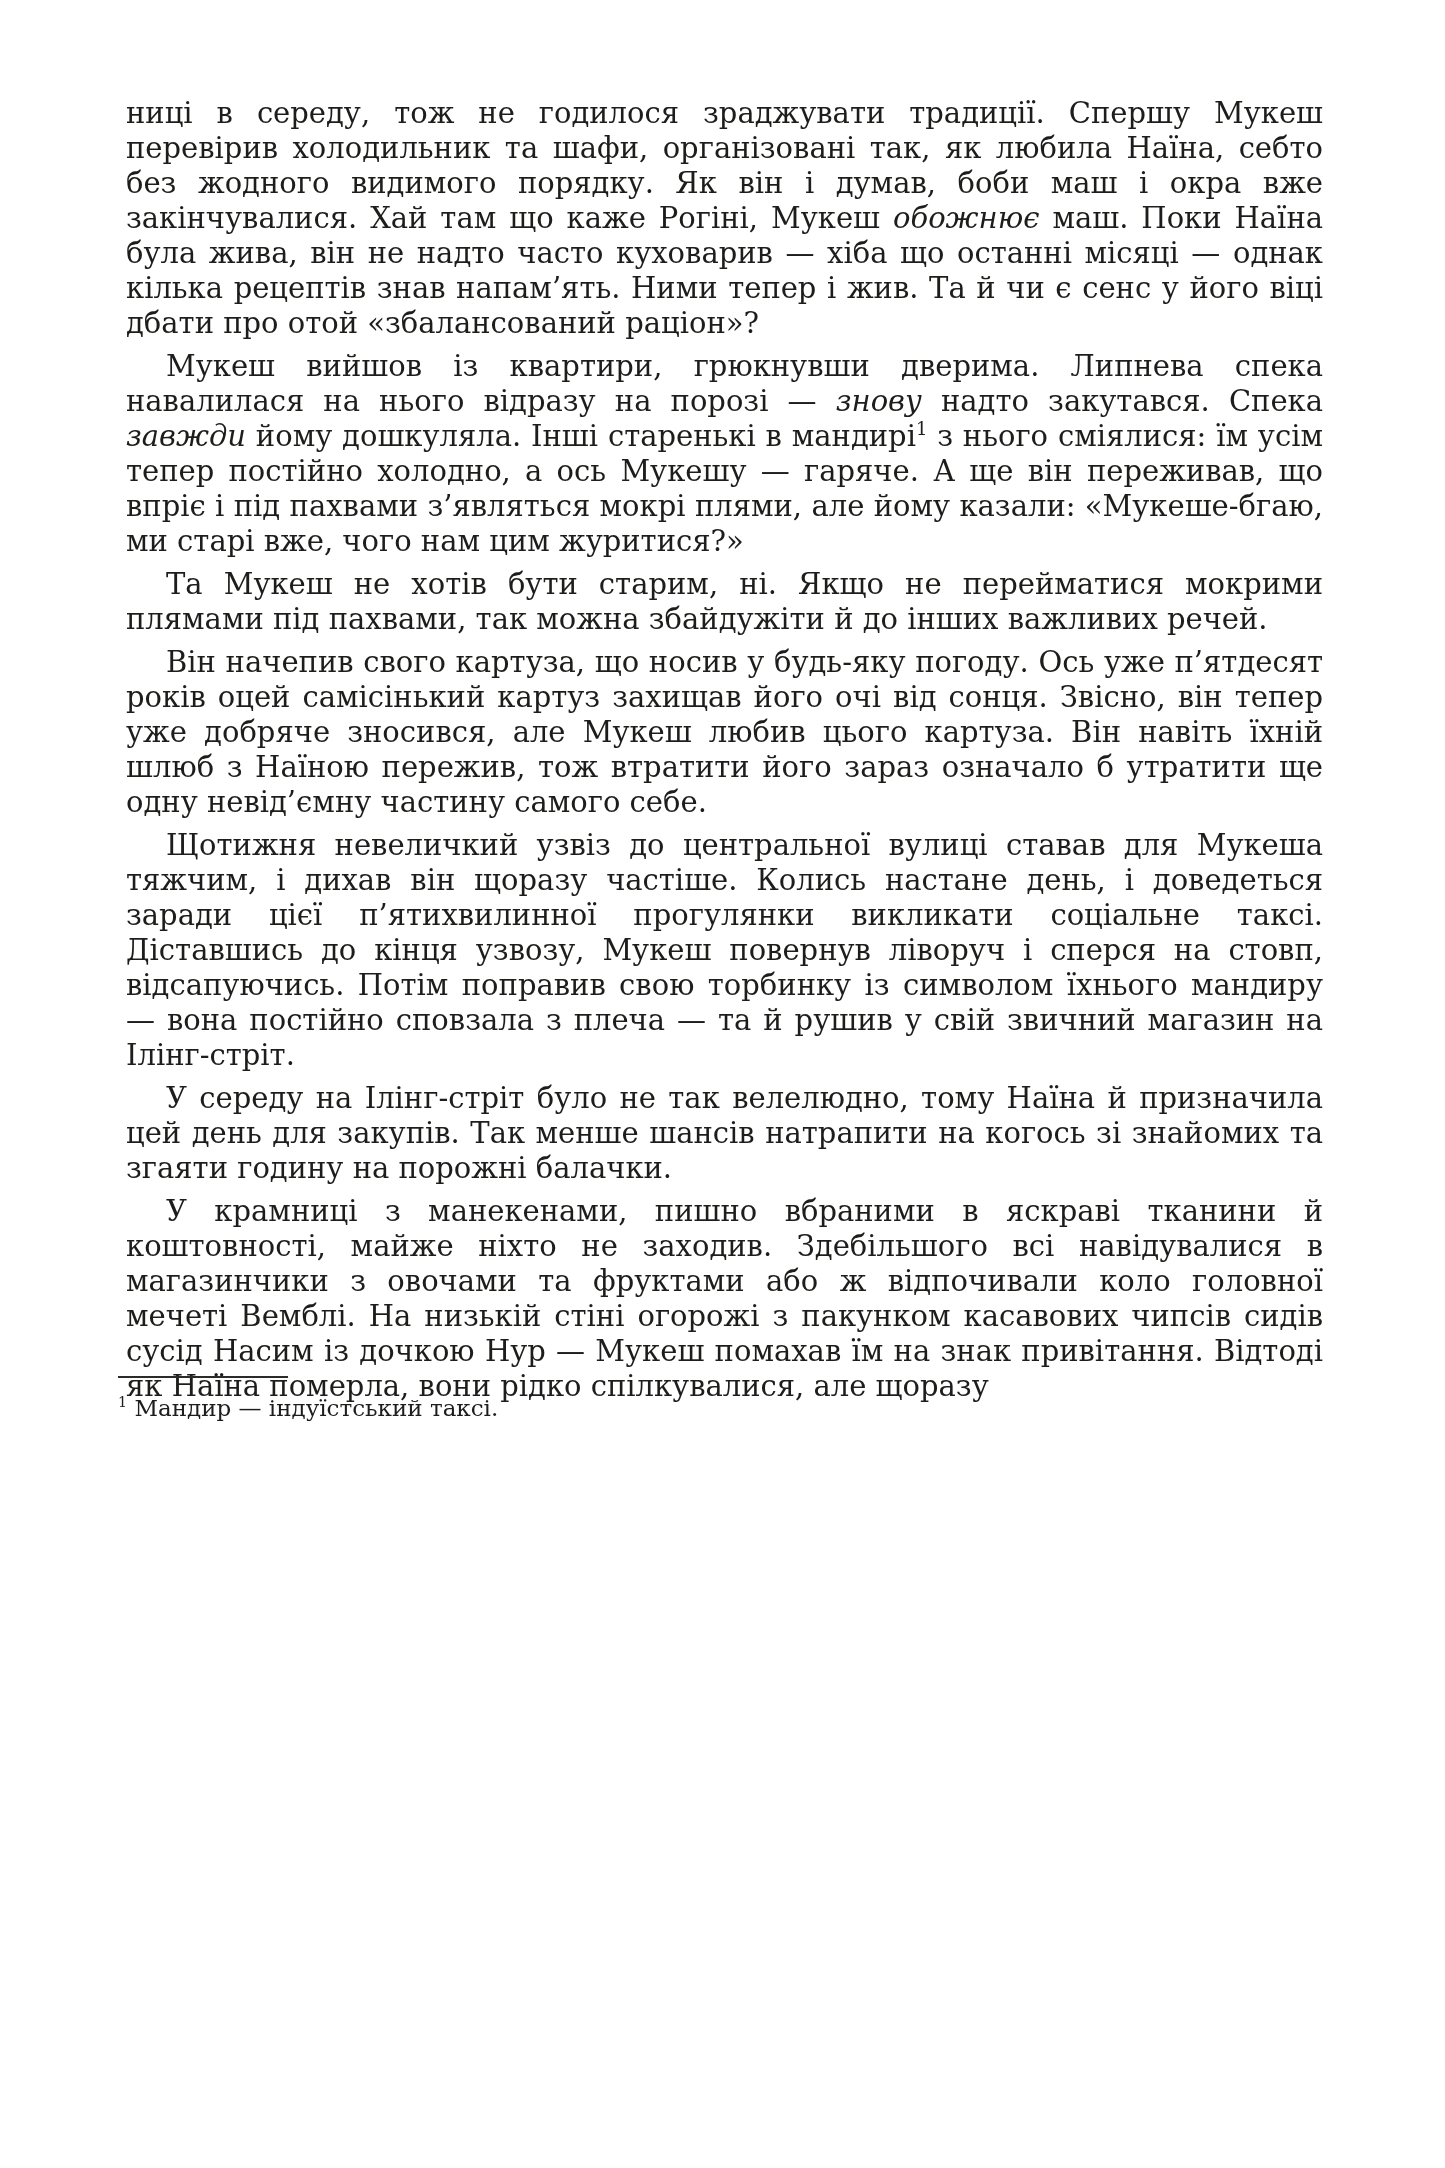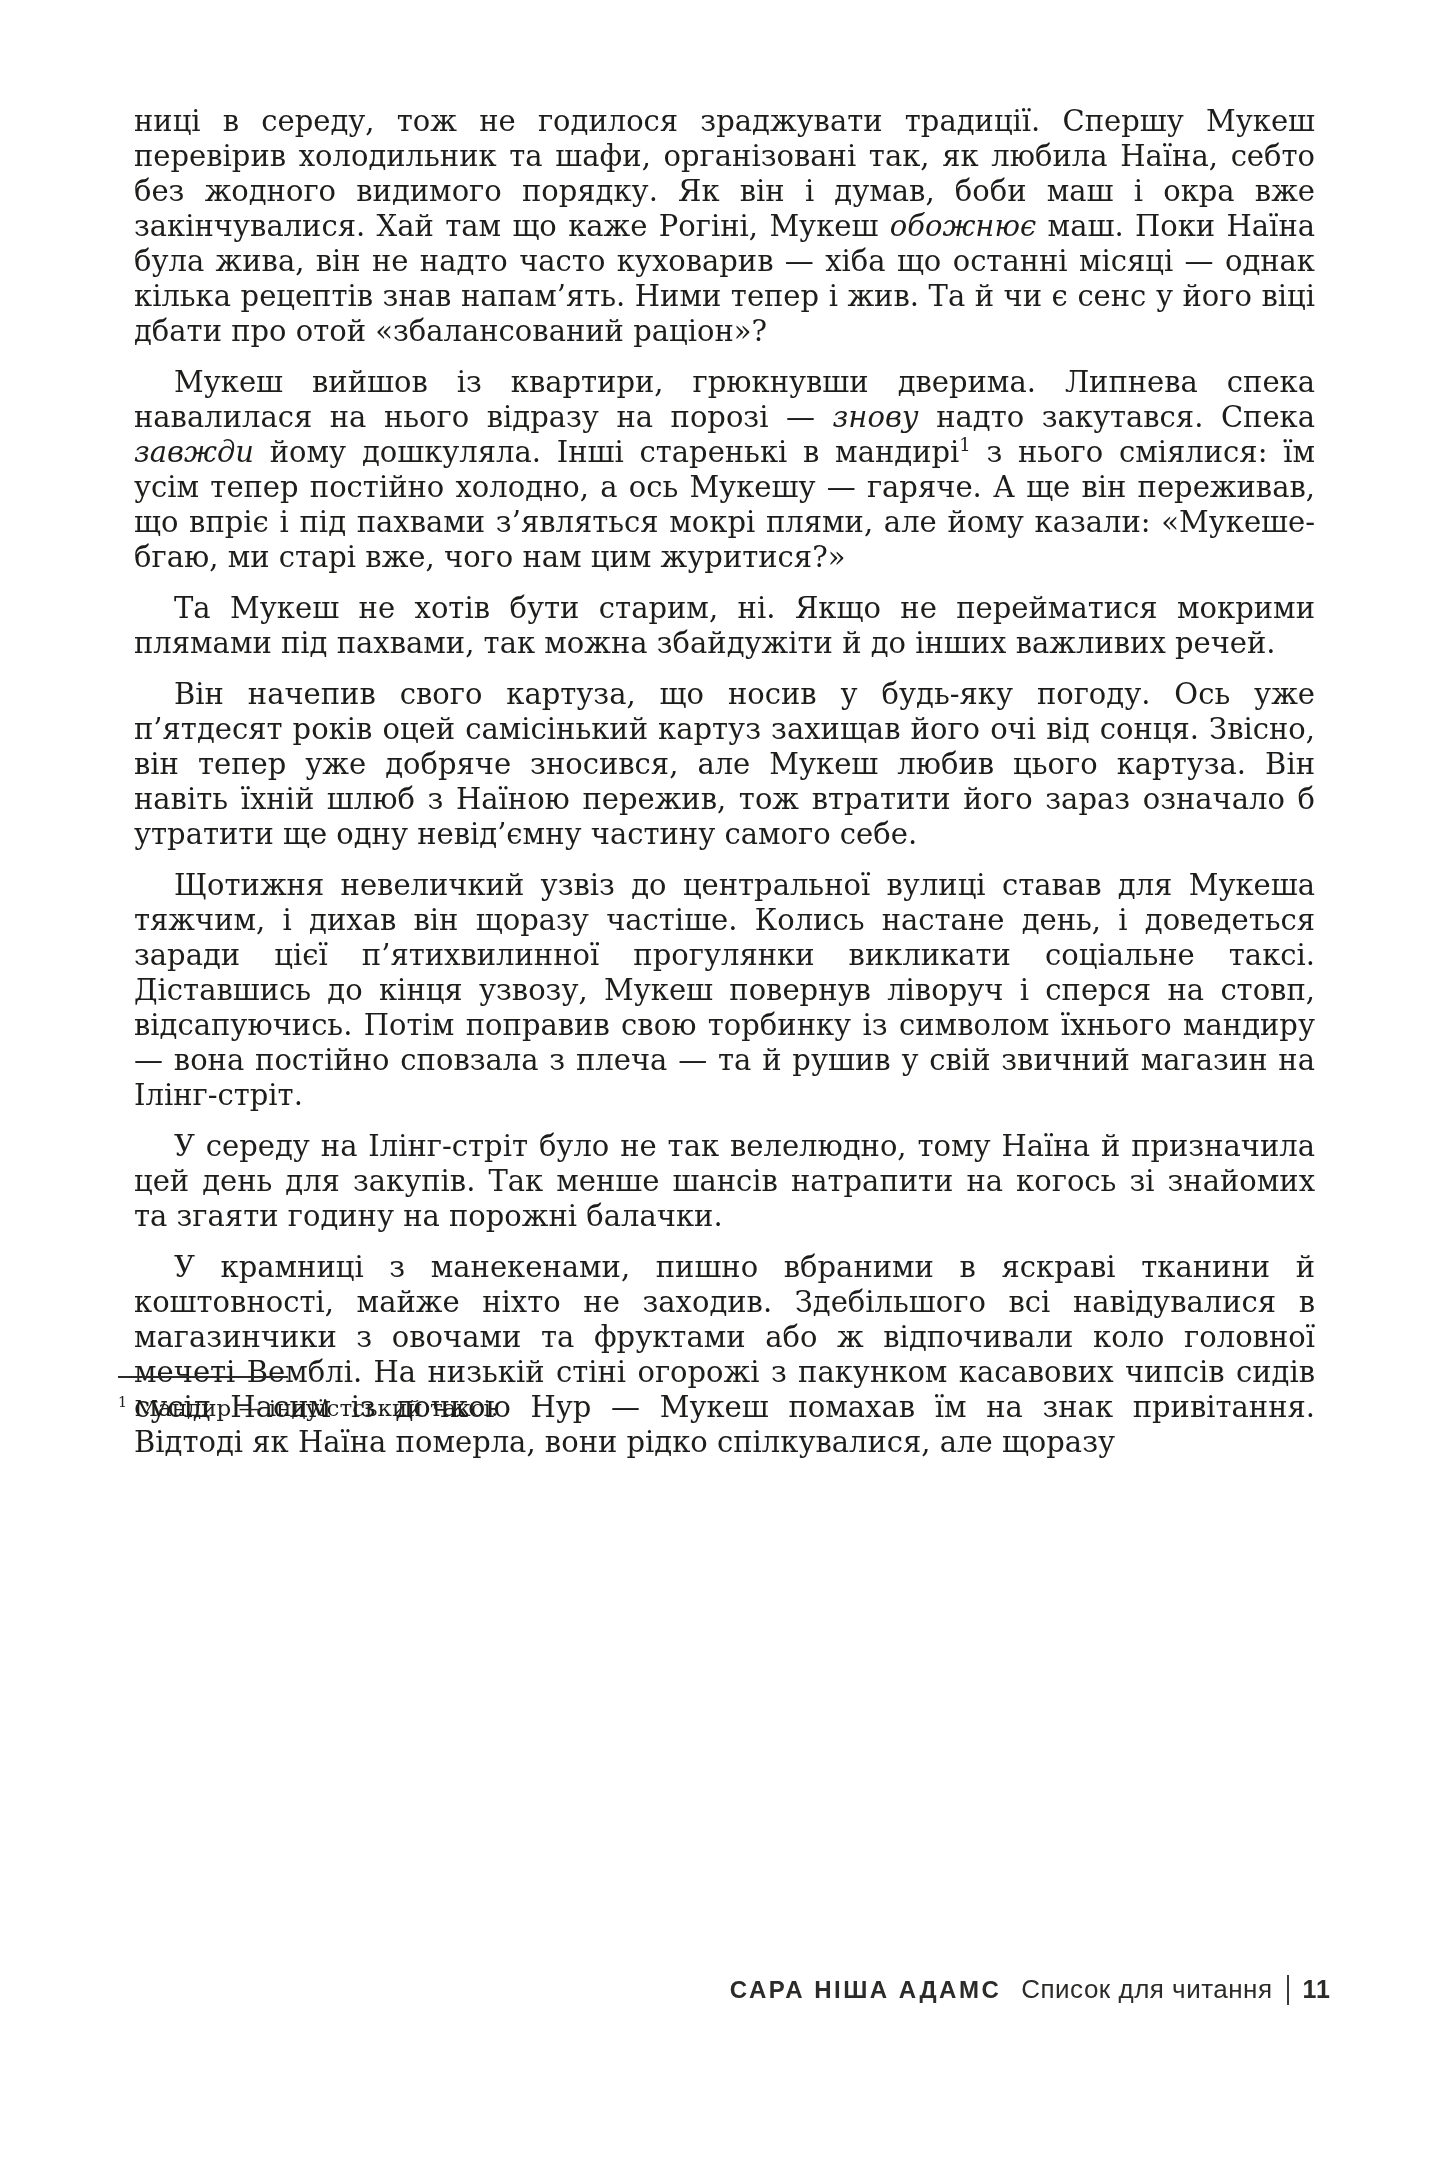--- a/index.html
+++ b/index.html
@@ -19,21 +19,21 @@
   .body-text {
     position: absolute;
     left: 118px;
     top: 88px;
     width: 1213px;
     font-size: 29px;
     line-height: 35px;
     text-align: justify;
   }
   .body-text p {
-    margin: 16px;
+    margin: 8px;
   }
   .body-text p.indent {
     text-indent: 40px;
   }
   .body-text em {
     font-style: italic;
   }
   .body-text sup, .footnote sup {
     font-size: 0.62em;
     line-height: 0;
@@ -101,20 +101,14 @@
       <p class="indent"><span>У середу на Ілінг-стріт було не так велелюдно, тому Наїна й призначила цей день для закупів. Так менше шансів натрапити на когось зі знайомих та згаяти годину на порожні балачки.</span></p>
       <p class="indent"><span>У крамниці з манекенами, пишно вбраними в яскраві тканини й коштовності, майже ніхто не заходив. Здебільшого всі навідувалися в магазинчики з овочами та фруктами або ж відпочивали коло головної мечеті Вемблі. На низькій стіні огорожі з пакунком касавових чипсів сидів сусід Насим із дочкою Нур — Мукеш помахав їм на знак привітання. Відтоді як Наїна померла, вони рідко спілкувалися, але щоразу</span></p>
     </div>
 
   <div class="footnote-area">
     <div class="footnote-rule"></div>
     <p class="footnote"><sup>1</sup>
       <span>Мандир — індуїстський таксі.</span></p>
   </div>
 
-  <div class="page-footer">
-    <span class="footer-author">САРА НІША АДАМС</span>
-    <span class="footer-title">Список для читання</span>
-    <span class="footer-sep"></span>
-    <span class="footer-page">11</span>
-  </div>
 
 </div>
 
 </body></html>

